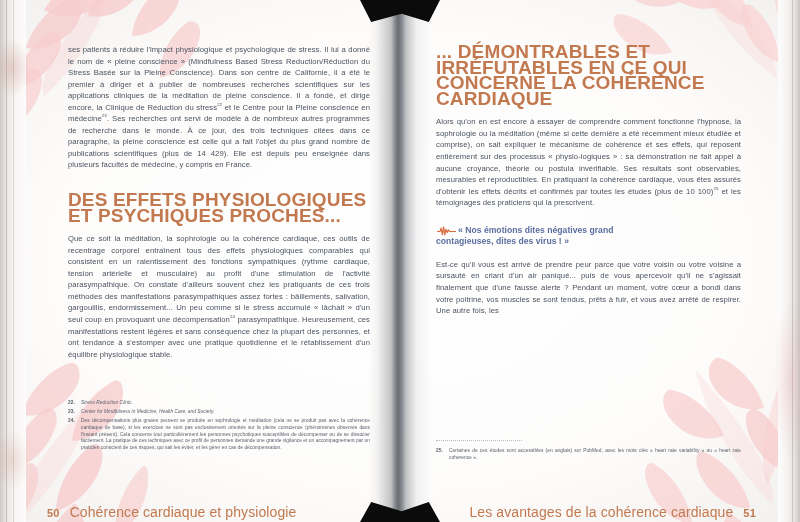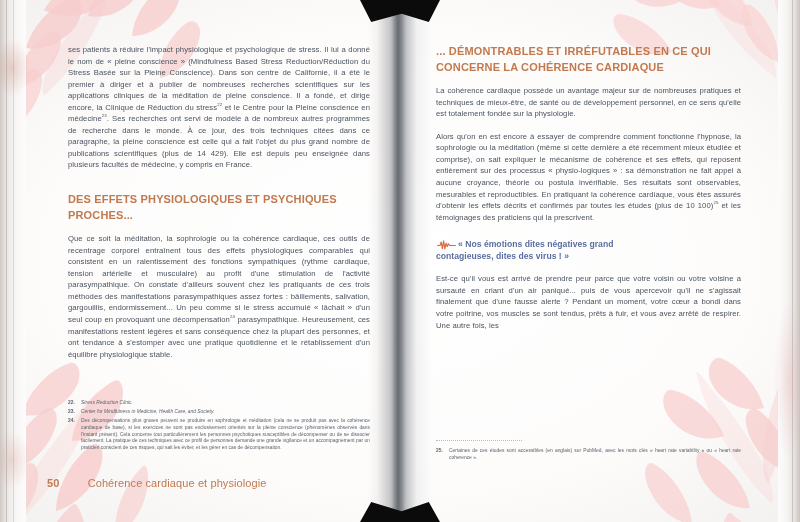--- a/index.html
+++ b/index.html
@@ -102,21 +102,21 @@
     line-height:11.55px;
     color:#4a5360;
     text-align:justify;
     letter-spacing:.05px;
     font-weight:400;
   }
   p.body:last-child{margin-bottom:0;}
 
   h2.sect{
     margin:21px 0 10px 0;
-    font-size:11px;
+    font-size:19px;
     line-height:15.6px;
     font-weight:700;
     color:#c2794f;
     letter-spacing:.15px;
     text-transform:uppercase;
   }
   h2.sect.first{margin-top:0;}
 
   
   .quote-block{margin:16px 0 11px 0;}
@@ -139,30 +139,30 @@
   }
   .fn-num{font-weight:700;flex:0 0 auto;width:9px;}
   .fn-txt{flex:1 1 auto;}
   .fn-italic .fn-txt{font-style:italic;}
 
   .fn-left{position:absolute;left:68px;top:400px;width:302px;}
   .fn-right{position:absolute;left:26px;top:440px;width:305px;}
 
   
   .footer{
-    position:absolute;bottom:33px;z-index:5;
+    position:absolute;bottom:2px;z-index:5;
     display:flex;align-items:baseline;gap:10px;
   }
   .footer-left{left:47px;}
   .footer-right{right:44px;}
   .pg-num{
     font-size:11px;font-weight:700;color:#c2794f;letter-spacing:.2px;
   }
   .run-title{
-    font-size:11px;color:#c2794f;letter-spacing:.1px;margin-left:18px;
+    font-size:14px;color:#c2794f;letter-spacing:.1px;
   }
 
   .sup{font-size:4.4px;vertical-align:super;line-height:0;}
 </style>
 </head>
 <body>
 
 <div class="book">
 
   <svg class="leaves lv-tl" width="230" height="210" viewBox="0 0 230 210">
@@ -249,21 +249,20 @@
       <span class="pg-num">50</span>
       <span class="run-title">Cohérence cardiaque et physiologie</span>
     </div>
   </div>
 
   <div class="page page-right">
     <div class="col col-right">
 
       <h2 class="sect first">... DÉMONTRABLES ET IRRÉFUTABLES EN CE QUI CONCERNE LA COHÉRENCE CARDIAQUE</h2>
 
-      <p class="body">La cohérence cardiaque possède un avantage majeur sur de nombreuses pratiques et techniques de mieux-être, de santé ou de développement personnel, en ce sens qu'elle est totalement fondée sur la physiologie.</p>
 
       <p class="body">Alors qu'on en est encore à essayer de comprendre comment fonctionne l'hypnose, la sophrologie ou la méditation (même si cette dernière a été récemment mieux étudiée et comprise), on sait expliquer le mécanisme de cohérence et ses effets, qui reposent entièrement sur des processus « physio-logiques » : sa démonstration ne fait appel à aucune croyance, théorie ou postula invérifiable. Ses résultats sont observables, mesurables et reproductibles. En pratiquant la cohérence cardiaque, vous êtes assurés d'obtenir les effets décrits et confirmés par toutes les études (plus de 10 100)<span class="sup">25</span> et les témoignages des praticiens qui la prescrivent.</p>
 
 
       <div class="quote-block">
         <svg class="ecg-icon" width="19" height="10" viewBox="0 0 19 10">
           <path d="M0.5 5.5 H3 L4.2 2 L5.4 8.6 L6.6 0.9 L7.8 9 L9 3.2 L10.2 6.6 L11.4 3.8 L12.6 5.5 H18.5" stroke="#d96a3a" stroke-width="1.15" fill="none" stroke-linecap="round" stroke-linejoin="round"></path>
         </svg>
         <div class="quote-line first">« Nos émotions dites négatives grand</div>
         <div class="quote-line">contagieuses, dites des virus ! »</div>
@@ -273,20 +272,24 @@
     </div>
 
     <div class="fn-right">
       <div class="fn-rule"></div>
       <div class="fn">
         <span class="fn-num">25.</span>
         <span class="fn-txt">Certaines de ces études sont accessibles (en anglais) sur PubMed, avec les mots clés « heart rate variability » ou « heart rate coherence ».</span>
       </div>
     </div>
 
+    <div class="footer footer-right">
+      <span class="run-title">Les avantages de la cohérence cardiaque</span>
+      <span class="pg-num">51</span>
+    </div>
   </div>
 
   <div class="spine"></div>
   <div class="spine-dark"></div>
   <div class="spine-cap-top"></div>
   <div class="spine-cap-bottom"></div>
   <div class="edge-left"></div>
   <div class="edge-right"></div>
   <div class="corner-tint-tl"></div>
   <div class="corner-tint-bl"></div>

